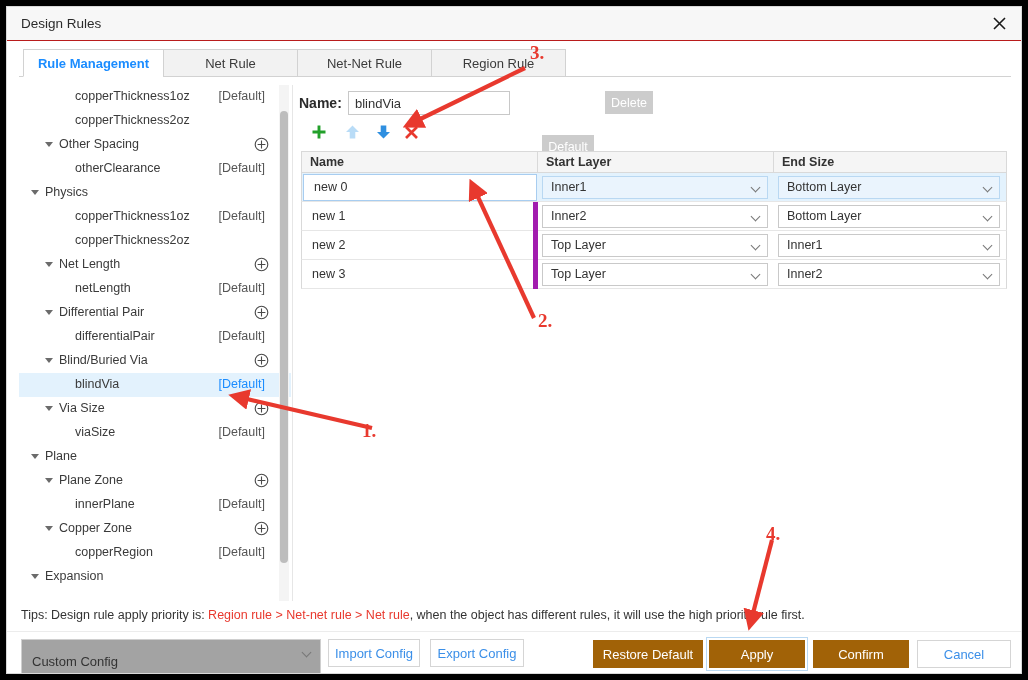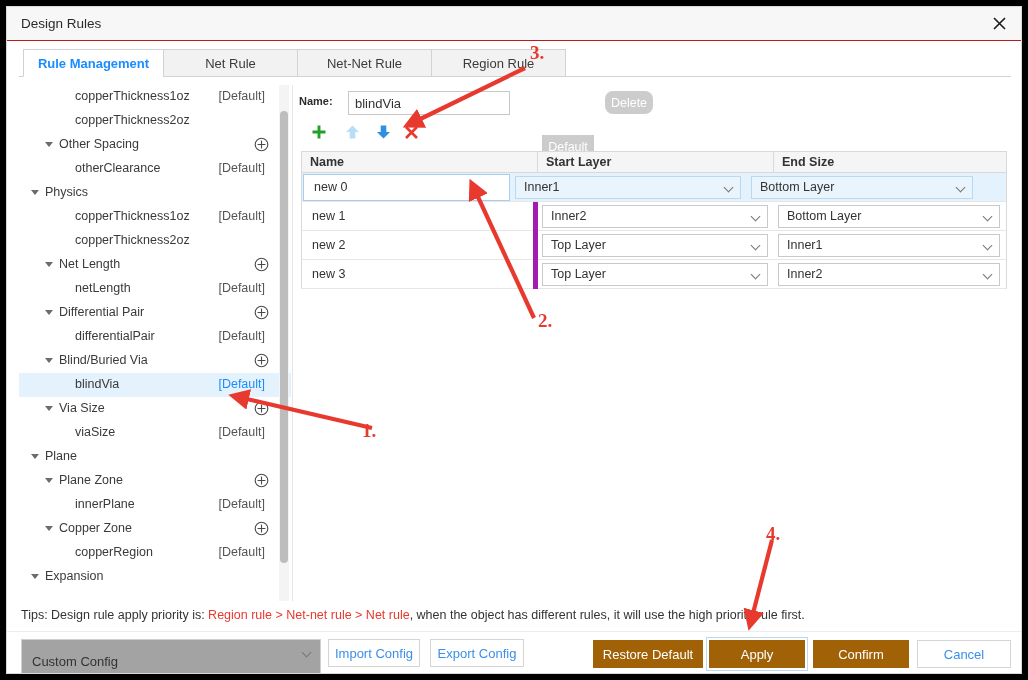--- a/index.html
+++ b/index.html
@@ -111,40 +111,40 @@
   }
   #pane-divider {
     position: absolute; left: 285px; top: 78px;
     width: 1px; height: 516px;
     background: #e6e6e6;
   }
 
   
   #name-label {
     position: absolute; left: 292px; top: 88px;
-    font-size: 11px; font-weight: bold; color: #2b2b2b;
+    font-size: 14px; font-weight: bold; color: #2b2b2b;
   }
   #name-input {
     position: absolute; left: 341px; top: 84px;
     width: 162px; height: 24px;
     border: 1px solid #c8c8c8;
     background: #fff;
     font-size: 13px; color: #333;
     padding: 0 6px;
     font-family: "Liberation Sans", sans-serif;
   }
   .flatbtn-disabled {
     position: absolute; top: 84px; height: 23px;
     display: flex; align-items: center; justify-content: center;
     background: #cccccc; color: #ffffff;
     font-size: 12.5px;
     border: none; cursor: default;
   }
   #btn-default { left: 535px; width: 52px; margin-top: 44px; }
-  #btn-delete  { left: 598px; width: 48px; border-radius: 8px; }
+  #btn-delete  { left: 598px; width: 48px; }
 
   
   .tb-icon {
     position: absolute; top: 112px;
     width: 24px; height: 26px;
     display: flex; align-items: center; justify-content: center;
     cursor: pointer;
   }
   #tb-add  { left: 300px; }
   #tb-up   { left: 333px; }
@@ -187,21 +187,21 @@
     display: flex; align-items: center;
     padding-left: 10px;
     font-size: 12.5px; color: #333;
     border-right: 5px solid #a21caf;
   }
   .trow.selected .cell-name {
     background: #ffffff;
     border: 1px solid #a8cdf0;
     height: 27px;
     margin: 0 1px;
-    width: 207px;
+    width: 234px;
   }
   .cell-sel {
     display: flex; align-items: center;
     padding: 0 2px 0 0;
   }
   .cell-sel.start { width: 236px; }
   .cell-sel.end   { width: 232px; }
   .fakeselect {
     position: relative;
     height: 23px; width: 100%;

